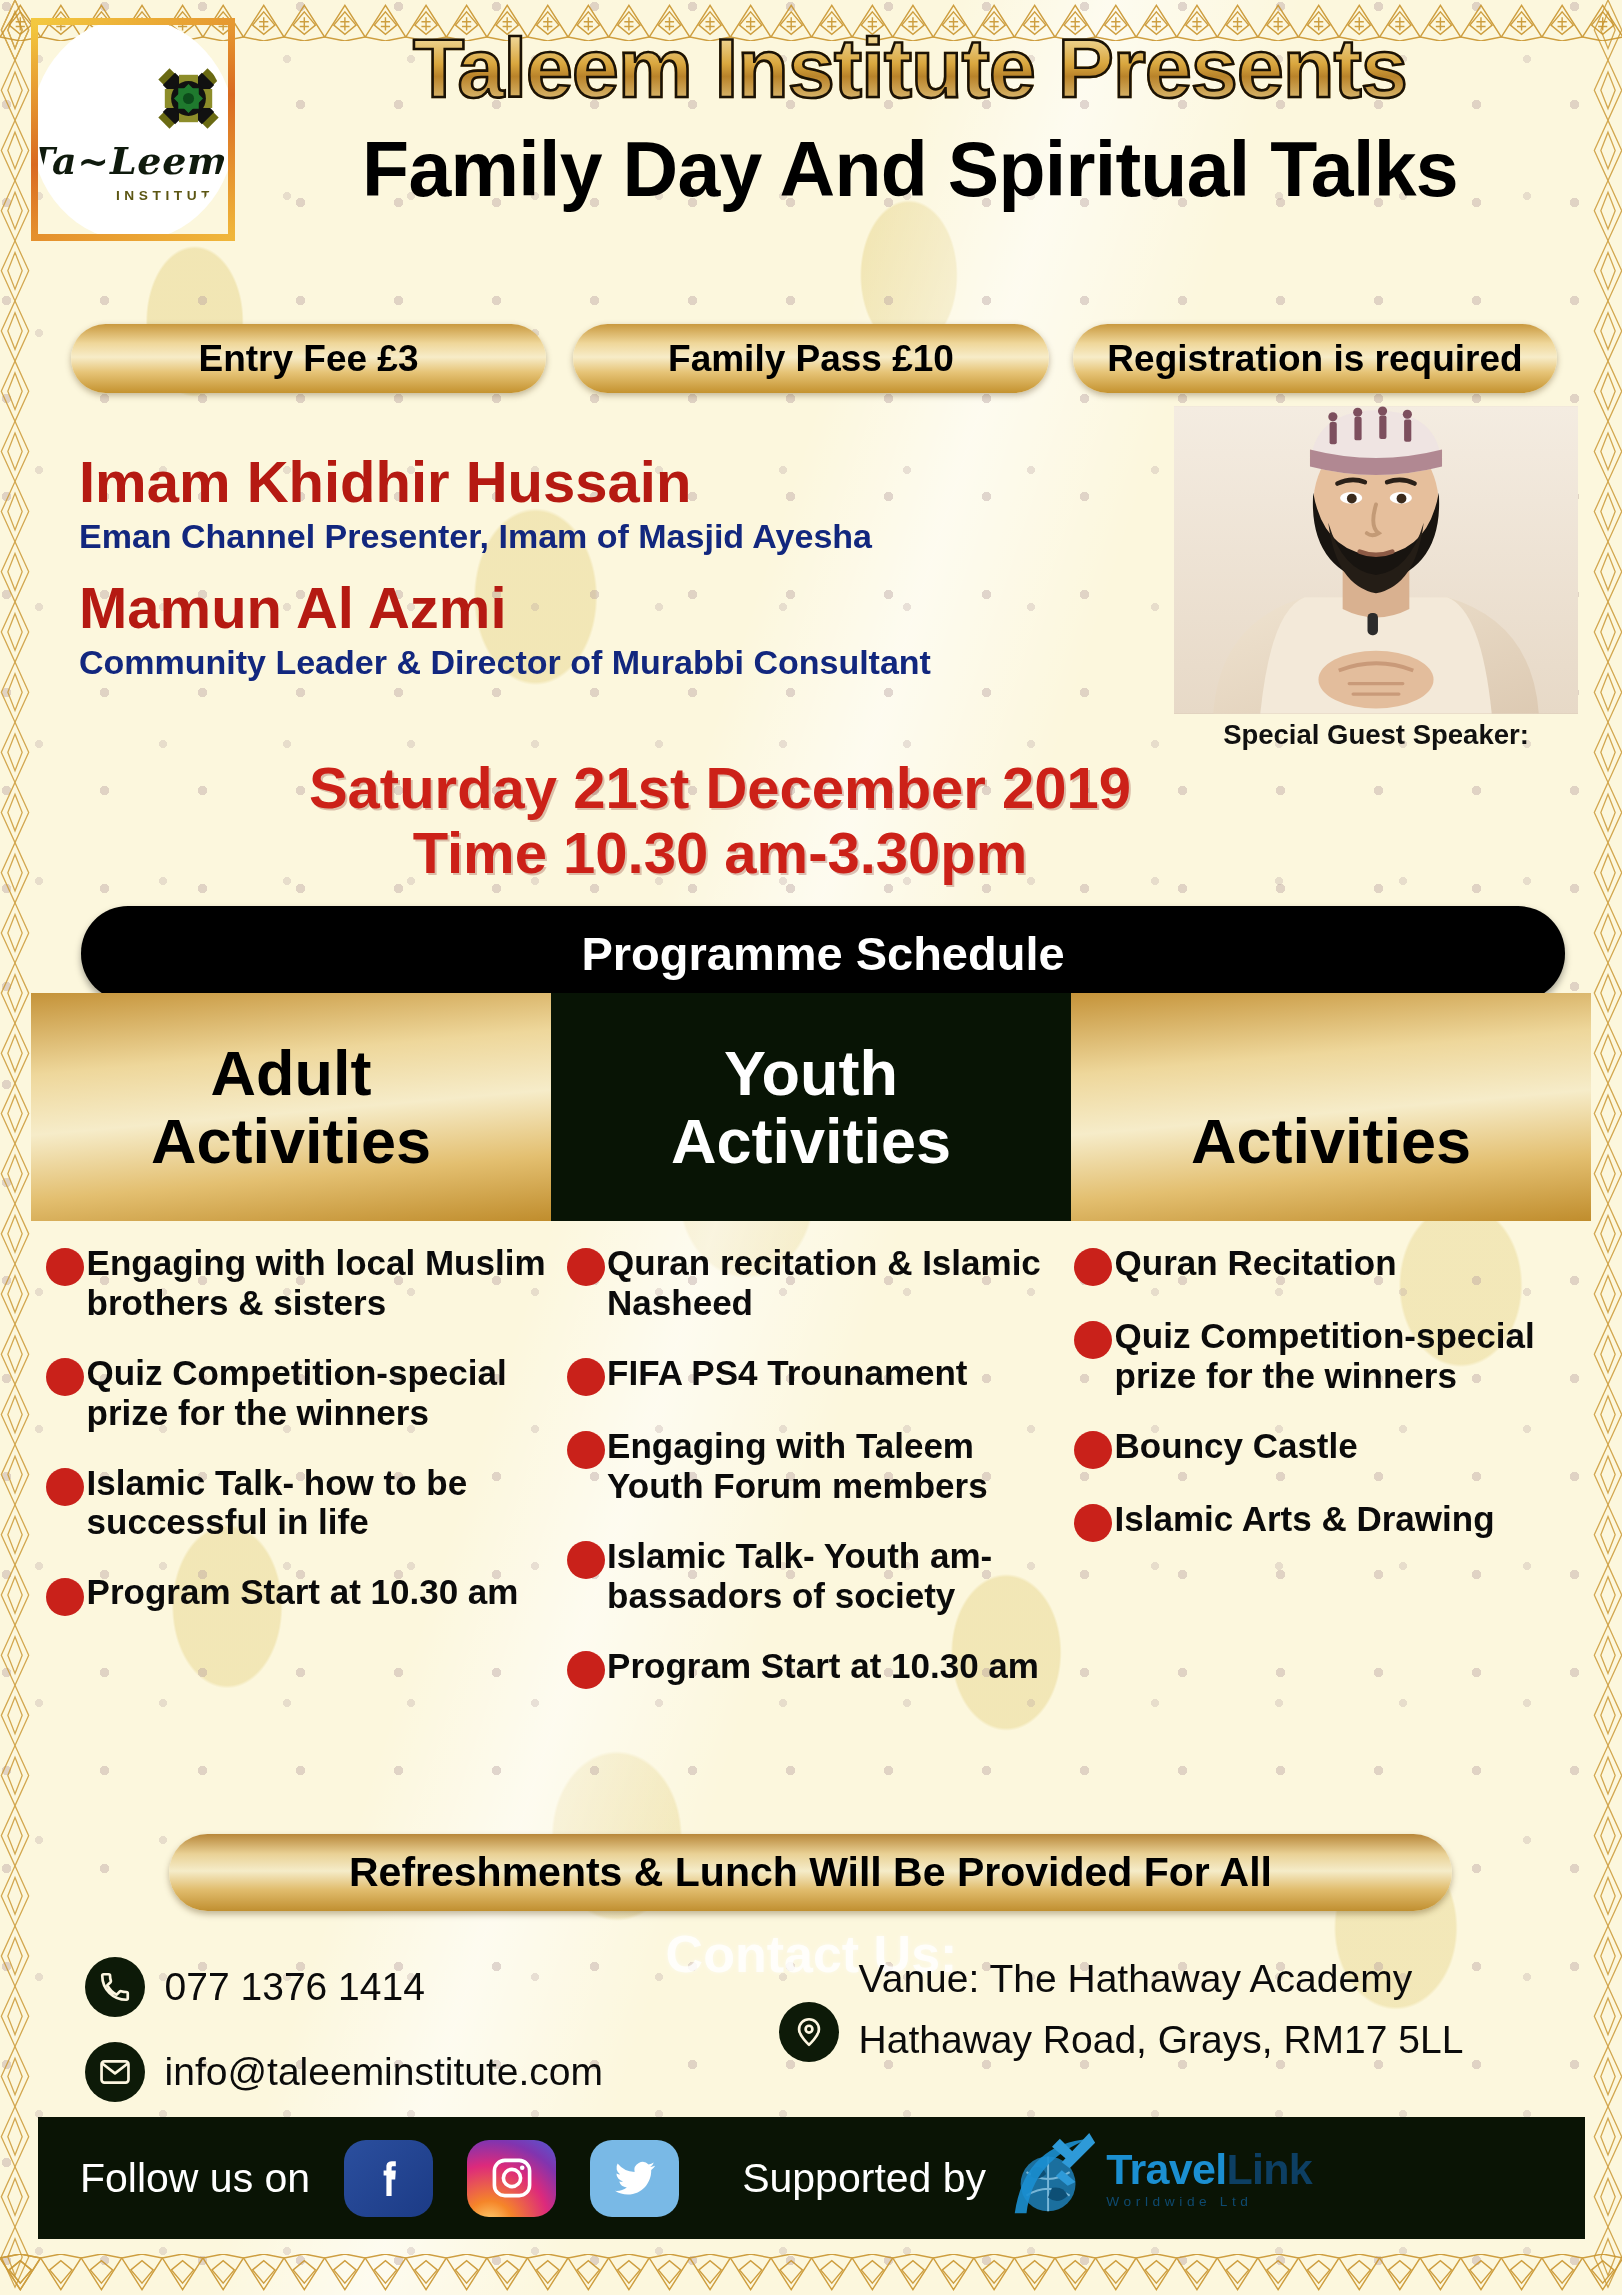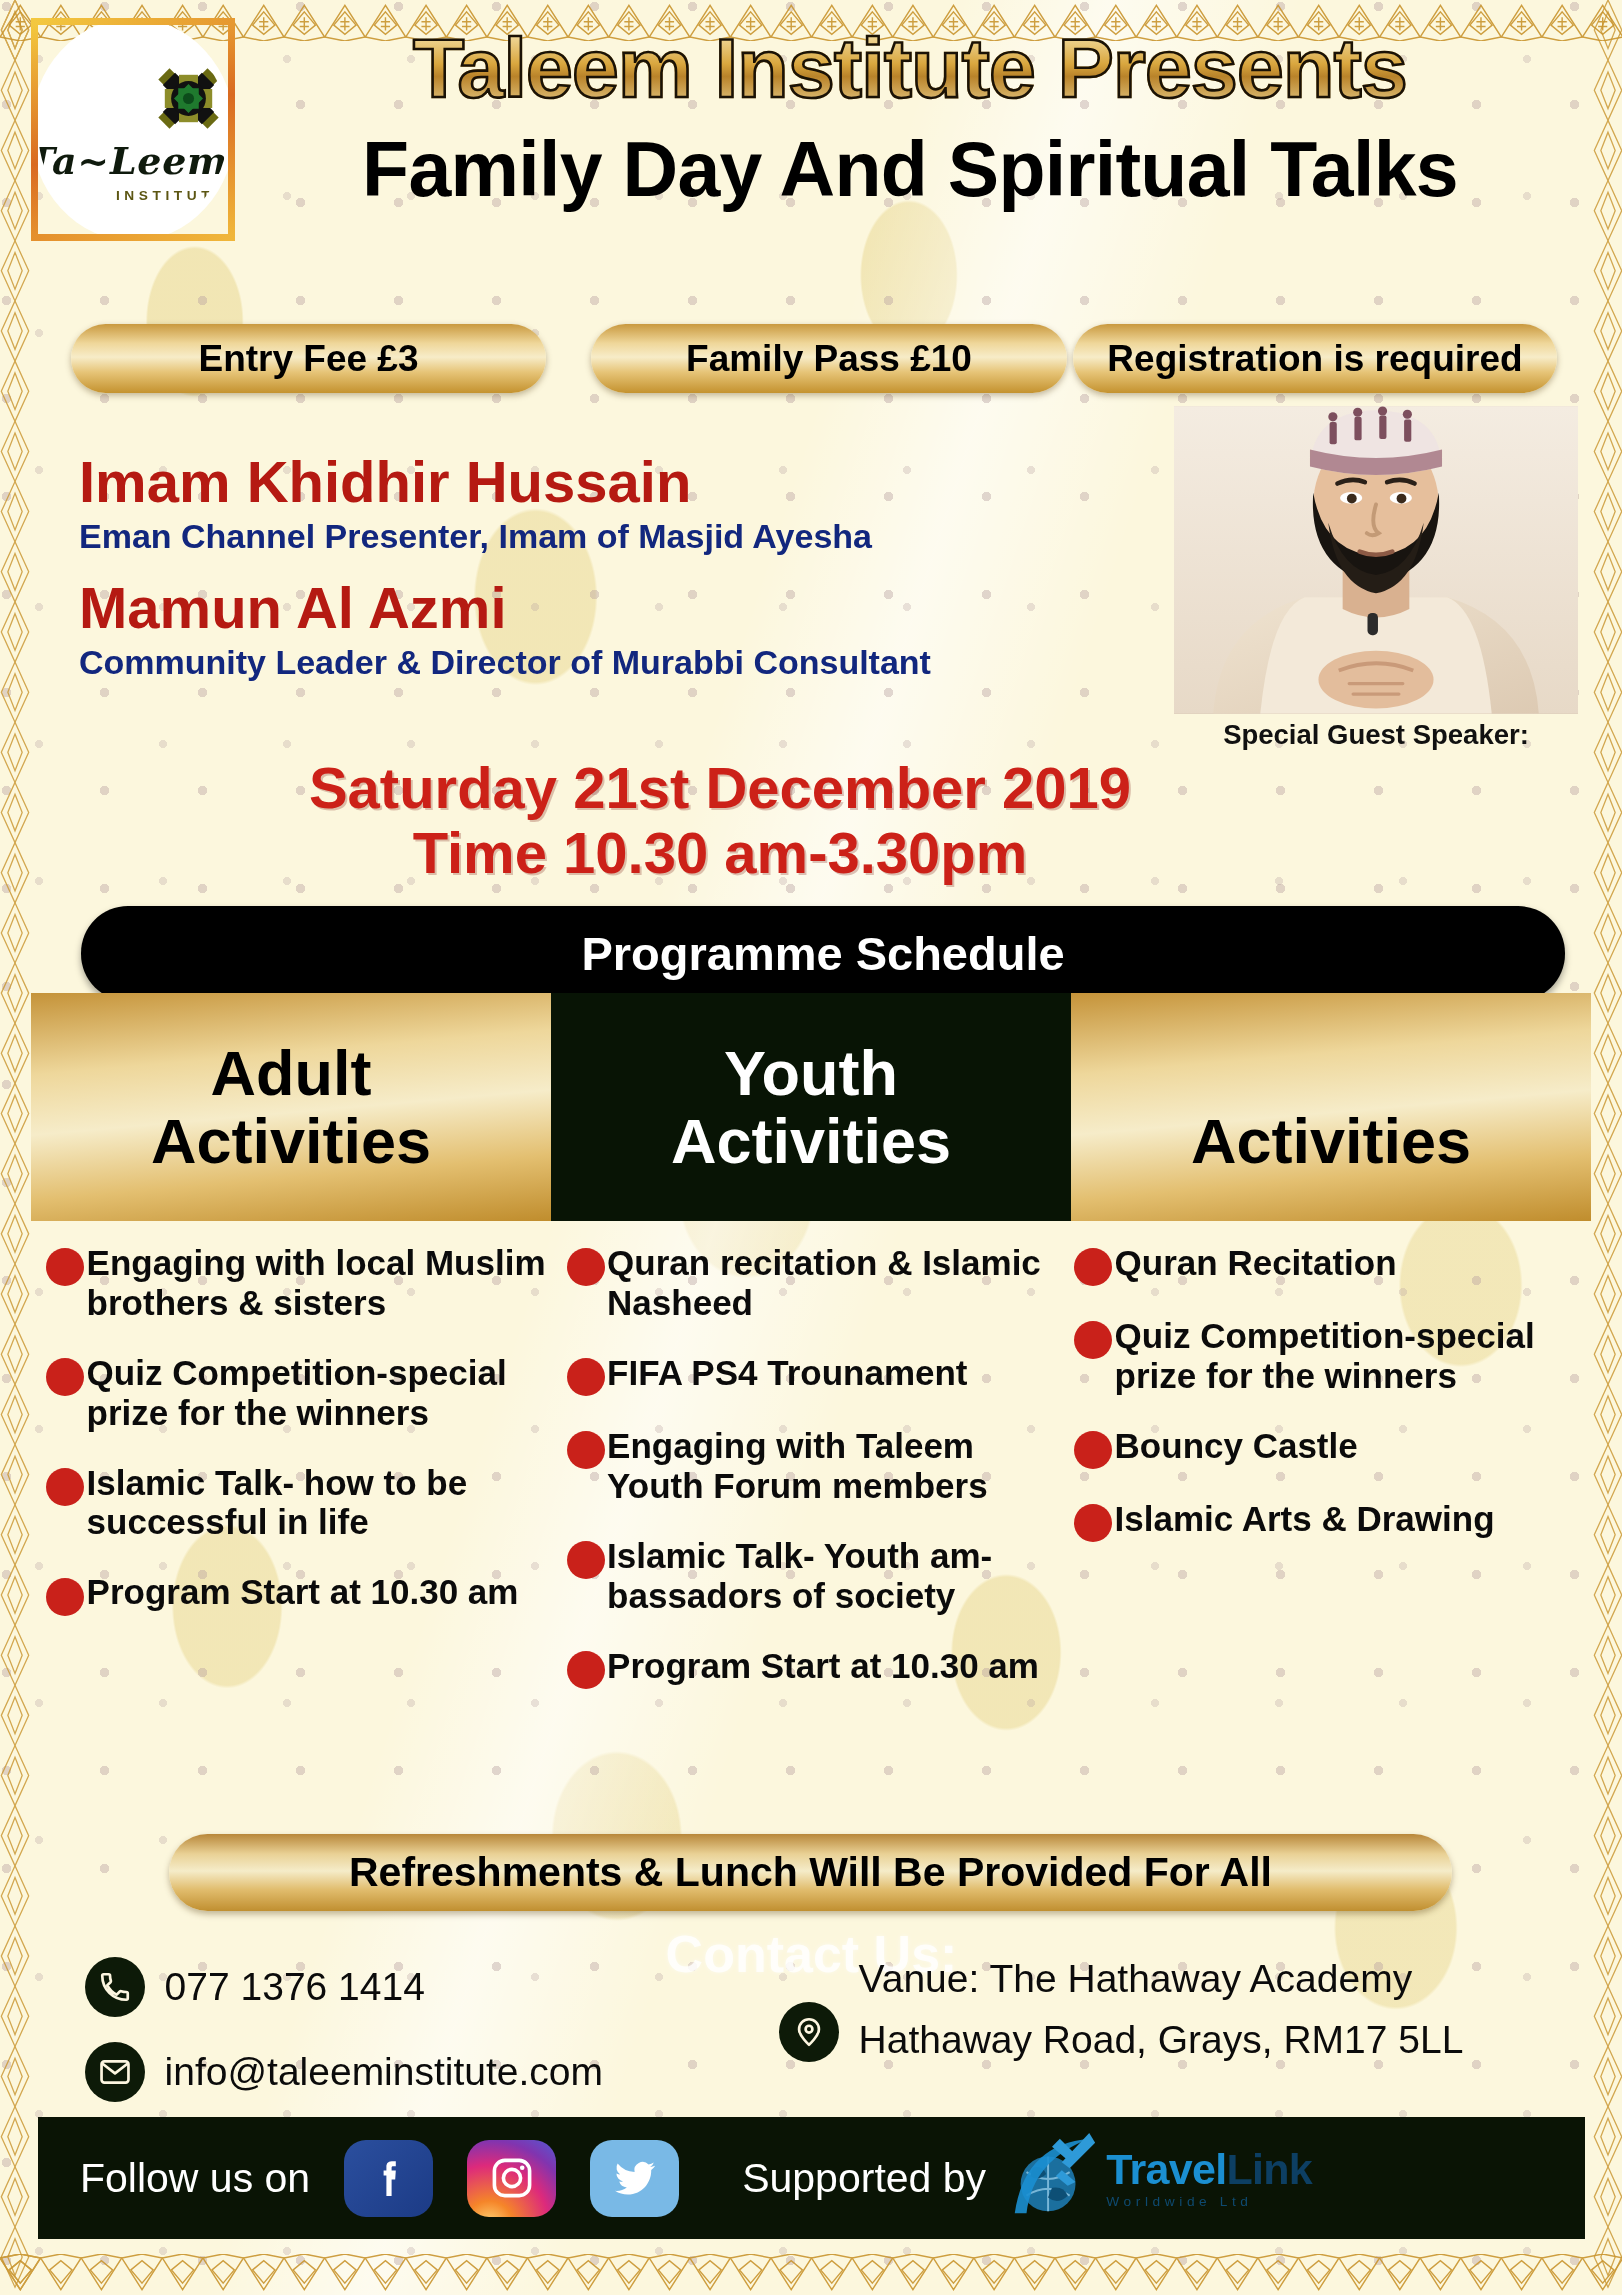--- a/index.html
+++ b/index.html
@@ -101,21 +101,21 @@
   
   .pill-row{position:absolute;top:324px;left:0;width:1519px;height:72px;}
   .pill{
     position:absolute;height:69px;border-radius:37px;
     background:linear-gradient(180deg,#c9993f 0%,#efd79a 28%,#f7ecc8 48%,#e6c477 70%,#c4922f 100%);
     box-shadow:0 2.6px 5.9px rgba(80,55,10,.35);
     display:flex;align-items:center;justify-content:center;
     font-size:37px;font-weight:bold;color:#000;
   }
   #pill-entry{left:71px;width:475px;}
-  #pill-family{left:591px;width:476px;}
+  #pill-family{left:573px;width:476px;}
   #pill-reg{left:1073px;width:484px;}
 
   
   #speaker-block{position:absolute;left:79px;top:452px;width:1021px;text-align:left;}
   .sp-name{font-size:58px;font-weight:bold;color:#b51a12;line-height:1.05;}
   .sp-role{font-size:34px;font-weight:bold;color:#12277e;line-height:1.15;margin-top:3.9px;}
   #sp2-wrap{margin-top:22px;}
 
   #photo-wrap{position:absolute;left:1127px;top:406px;width:404px;height:340px;padding-left:47px;}
   #photo{

